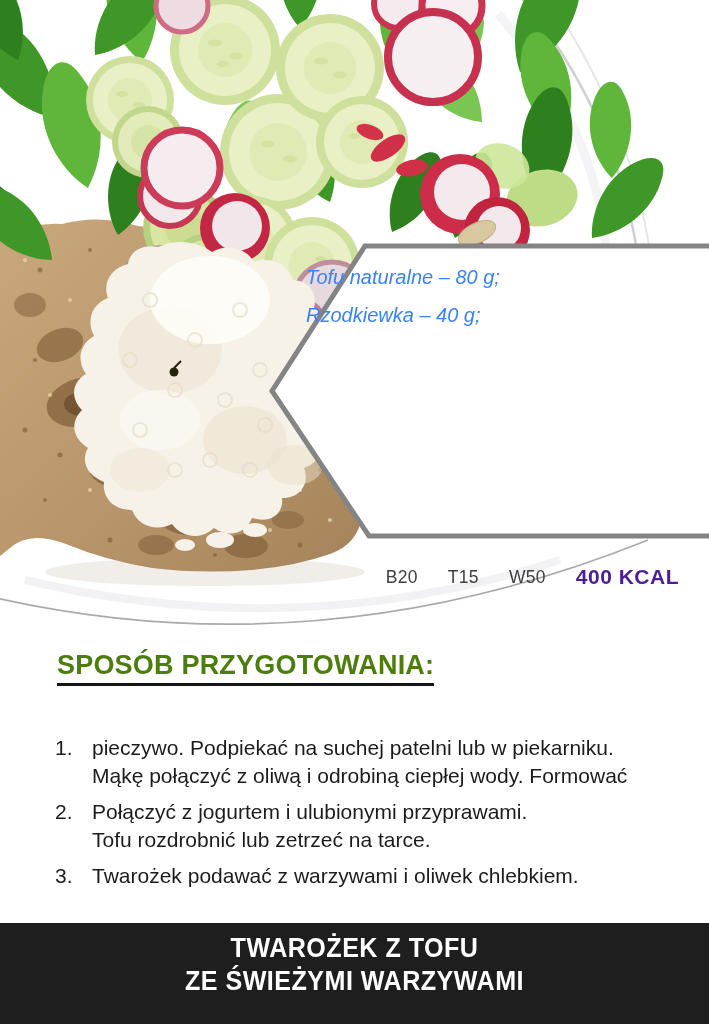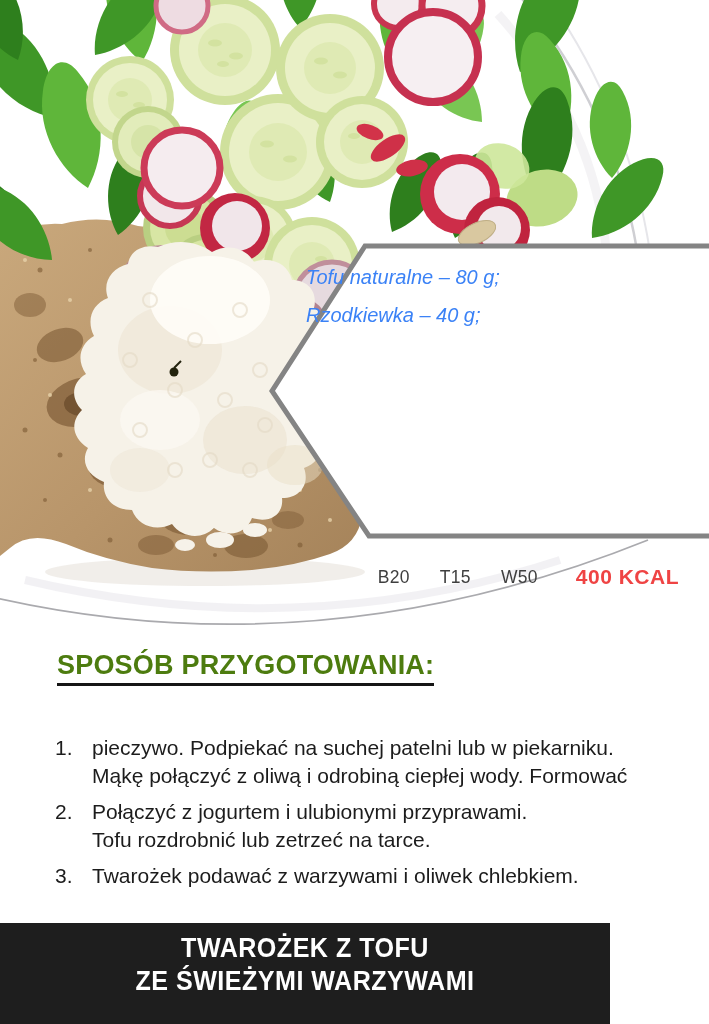--- a/index.html
+++ b/index.html
@@ -10,31 +10,31 @@
   .photo{position:absolute;left:0;top:0;width:709px;height:650px;}
   .callout-svg{position:absolute;left:0;top:0;width:709px;height:650px;pointer-events:none;}
   .ingredients{
     position:absolute;top:258px;right:23px;width:380px;
     font-style:italic;font-size:20px;line-height:38px;color:#3b82f6;
   }
   .nutrition{
     position:absolute;top:565px;right:30px;display:flex;align-items:center;gap:30px;
     color:#3f3f3f;font-size:17.5px;letter-spacing:.3px;
   }
-  .nutrition .kcal{font-size:21px;font-weight:bold;color:#ef4444;letter-spacing:.5px;margin-left:8px;}
+  .nutrition .kcal{font-size:21px;font-weight:bold;color:#4c1d95;letter-spacing:.5px;}
   .prep-heading-wrap{position:absolute;left:57px;top:650px;}
   .prep-heading{
     display:inline-block;font-size:27px;font-weight:bold;color:#4d7c0f;
     border-bottom:3px solid #151515;padding-bottom:2px;letter-spacing:.2px;
   }
   .steps{position:absolute;left:55px;top:734px;width:620px;font-size:21px;line-height:27.5px;color:#1c1c1c;}
   .step{display:flex;margin-bottom:9px;}
   .step .num{width:37px;flex:none;}
   .footer{
-    position:absolute;left:0;top:923px;width:610px;height:101px;background:#1e1e1e;
+    position:absolute;left:0;top:923px;width:709px;height:101px;background:#1e1e1e;
     color:#ffffff;text-align:center;padding-top:9px;box-sizing:border-box;
   }
   .ft-line{
     display:block;font-size:27px;line-height:33px;font-weight:bold;letter-spacing:.5px;
     transform:scaleX(.93);transform-origin:50% 50%;white-space:nowrap;
   }
 </style>
 </head>
 <body>
 

